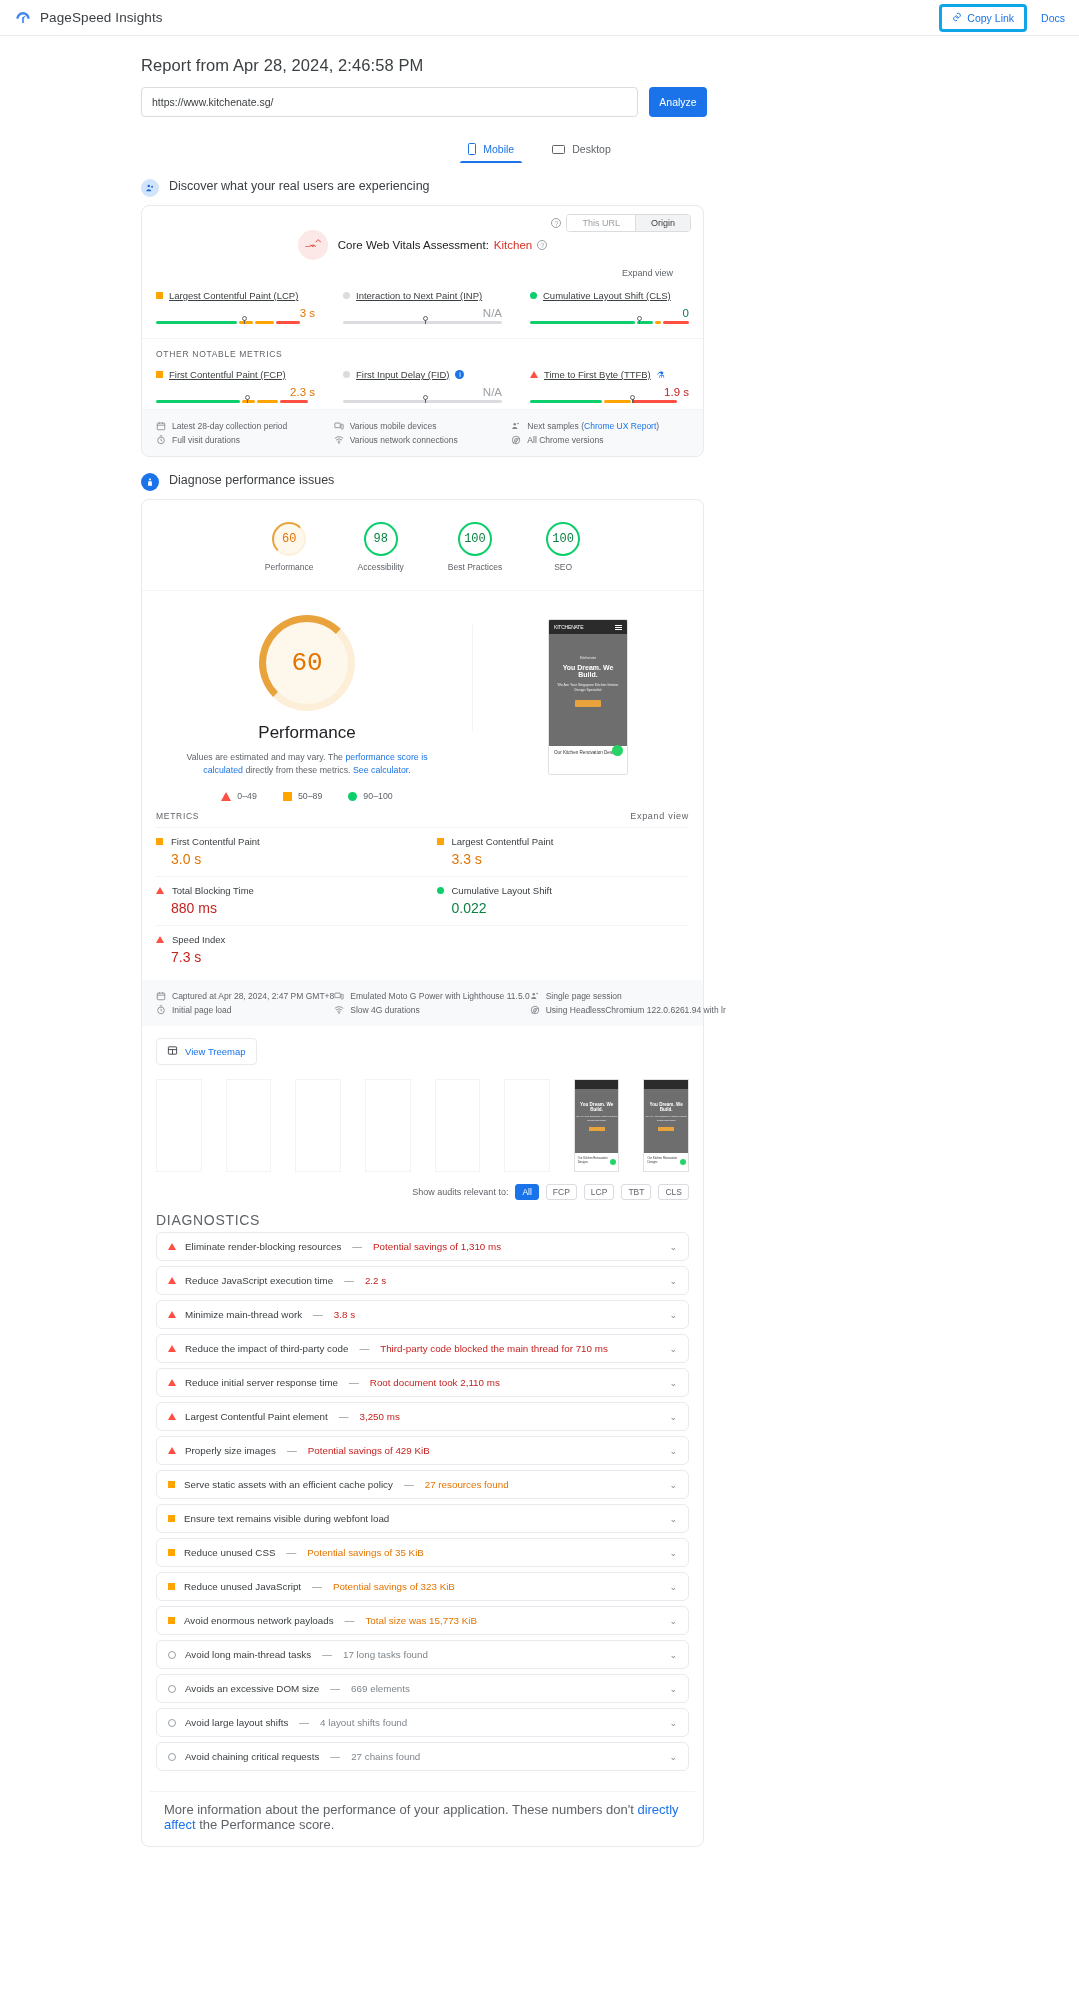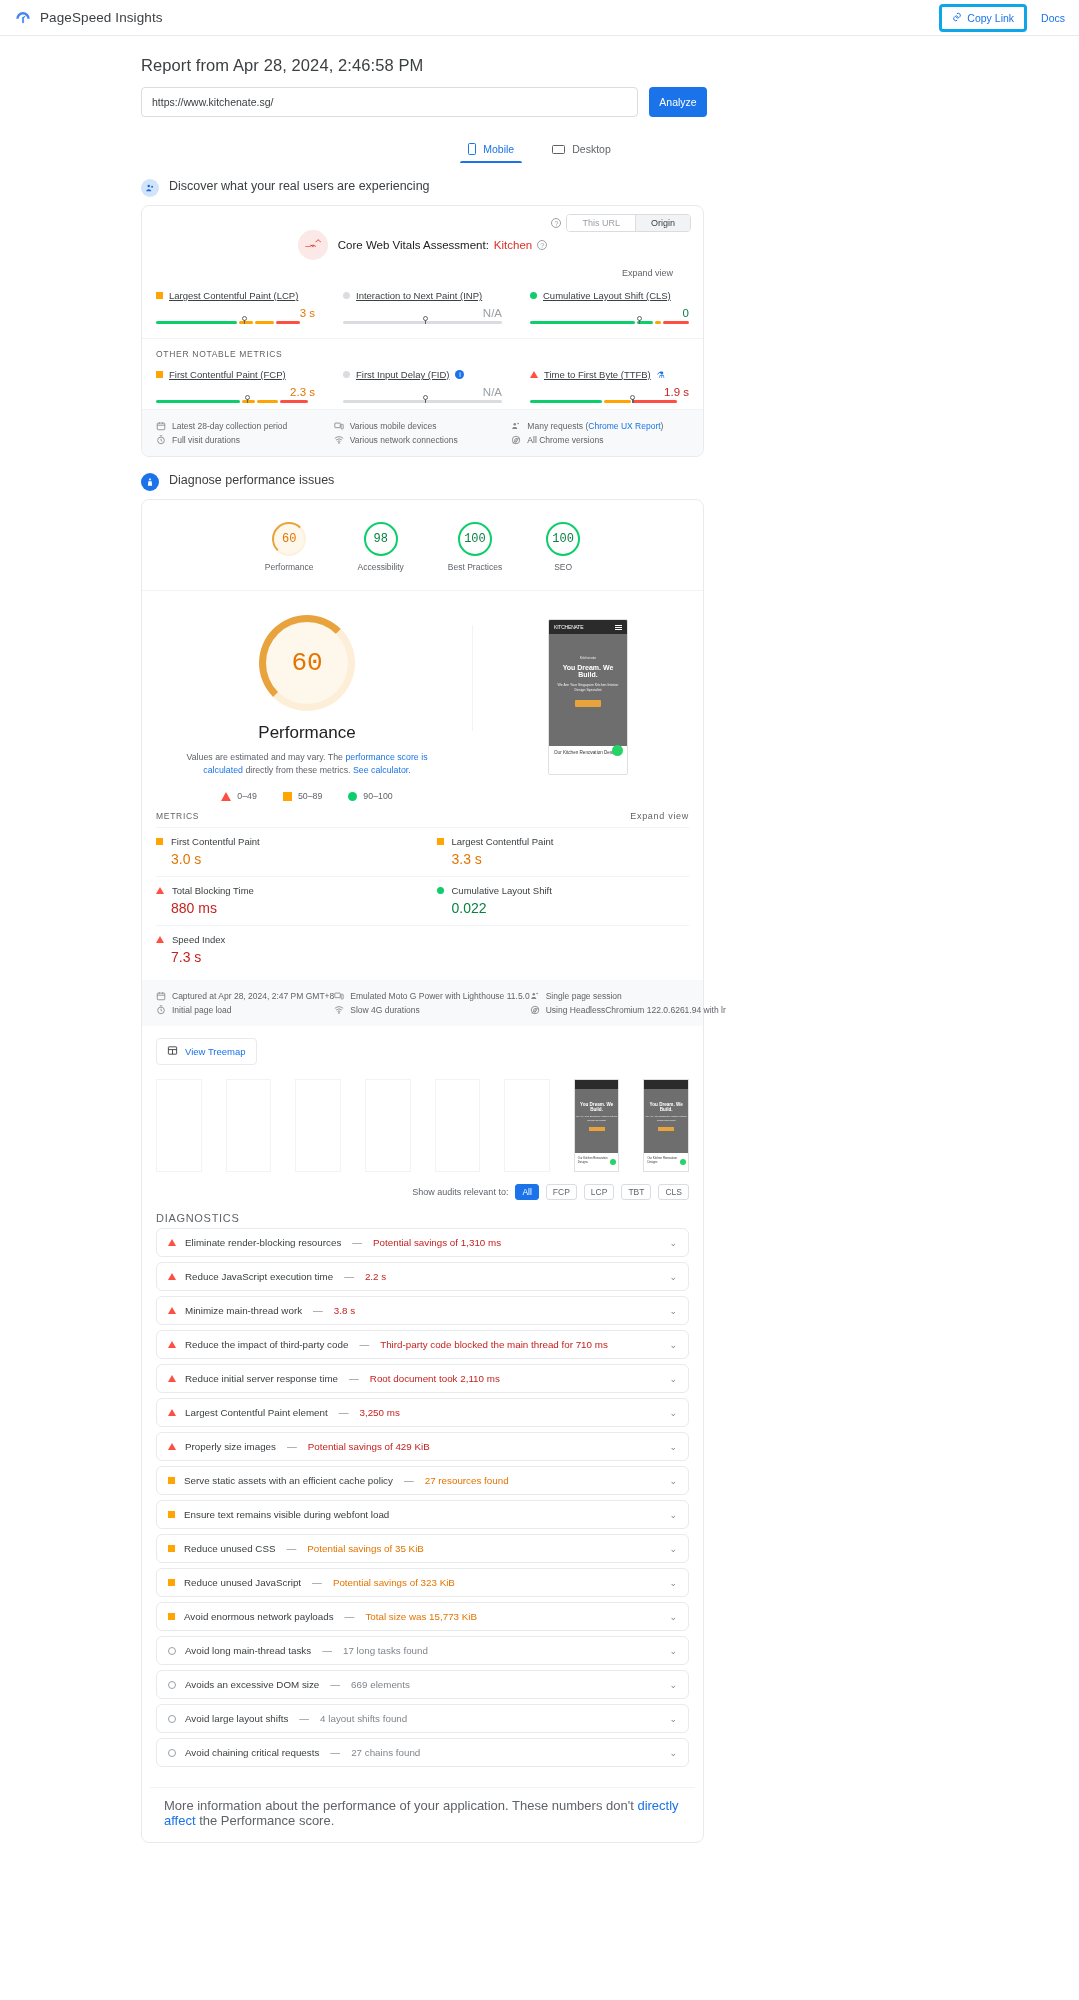--- a/index.html
+++ b/index.html
@@ -252,21 +252,21 @@
   .f-hero .t1 { font-size: 4.6px; font-weight: bold; }
   .f-hero .t2 { font-size: 2.4px; margin-top: 3px; line-height: 1.5; opacity:.9; }
   .f-hero .btn { width: 16px; height: 4px; background: #e8a33d; margin: 4px auto 0; }
   .f-foot { font-size: 2.8px; color: #333; padding: 3px; position: relative; }
   .f-wa { position:absolute; right:2px; bottom:2px; width:6px; height:6px; border-radius:50%; background:#25d366; }
 
   .audit-filter { display: flex; align-items: center; justify-content: flex-end; gap: 7px; padding: 12px 14px 0; font-size: 9px; color: #5f6368; }
   .chip { border: 1px solid #dadce0; border-radius: 3px; padding: 2px 6px; font-size: 8.5px; color: #5f6368; cursor: pointer; background:#fff; }
   .chip.on { background: #1a73e8; border-color: #1a73e8; color: #fff; }
 
-  .diag-label { font-size: 11px; color: #5f6368; letter-spacing: .7px; padding: 12px 14px 4px; }
+  .diag-label { font-size: 14px; color: #5f6368; letter-spacing: .7px; padding: 12px 14px 4px; }
   .audits { padding: 0 8px 0; }
   .audit {
     display: flex; align-items: center; gap: 9px;
     border: 1px solid #e8eaed; border-radius: 6px;
     margin: 0 6px 5px; padding: 8px 11px; font-size: 9.8px; color: #3c4043;
     cursor: pointer; background: #fff;
   }
   .audit .dash { color: #80868b; margin: 0 2px; }
   .audit .sv-red { color: #c5221f; }
   .audit .sv-amber { color: #e37400; }
@@ -481,21 +481,21 @@
           <span>Various network connections</span>
         </div>
       </div>
       <div class="col">
         <div class="row">
           <span class="mi"><svg width="10" height="10" viewBox="0 0 24 24" fill="#80868b">
                 <circle cx="9" cy="8" r="3"></circle>
                 <circle cx="17" cy="6" r="2"></circle>
                 <path d="M3 19c0-3 2.7-4.5 6-4.5s6 1.5 6 4.5z"></path>
               </svg></span>
-          <span><span>Many requests (</span><a href="#" style="color:#1a73e8;text-decoration:none">Chrome UX Report</a><span>)</span></span>
+          <span><span>Next samples (</span><a href="#" style="color:#1a73e8;text-decoration:none">Chrome UX Report</a><span>)</span></span>
         </div>
         <div class="row">
           <span class="mi"><svg width="10" height="10" viewBox="0 0 24 24" fill="none" stroke="#80868b" stroke-width="2">
                 <circle cx="12" cy="12" r="9"></circle>
                 <circle cx="12" cy="12" r="3.3"></circle>
                 <path d="M12 9h9M9.4 13.5L5 20.5M14.6 13.5L10 20.5"></path>
               </svg></span>
           <span>All Chrome versions</span>
         </div>
       </div>

